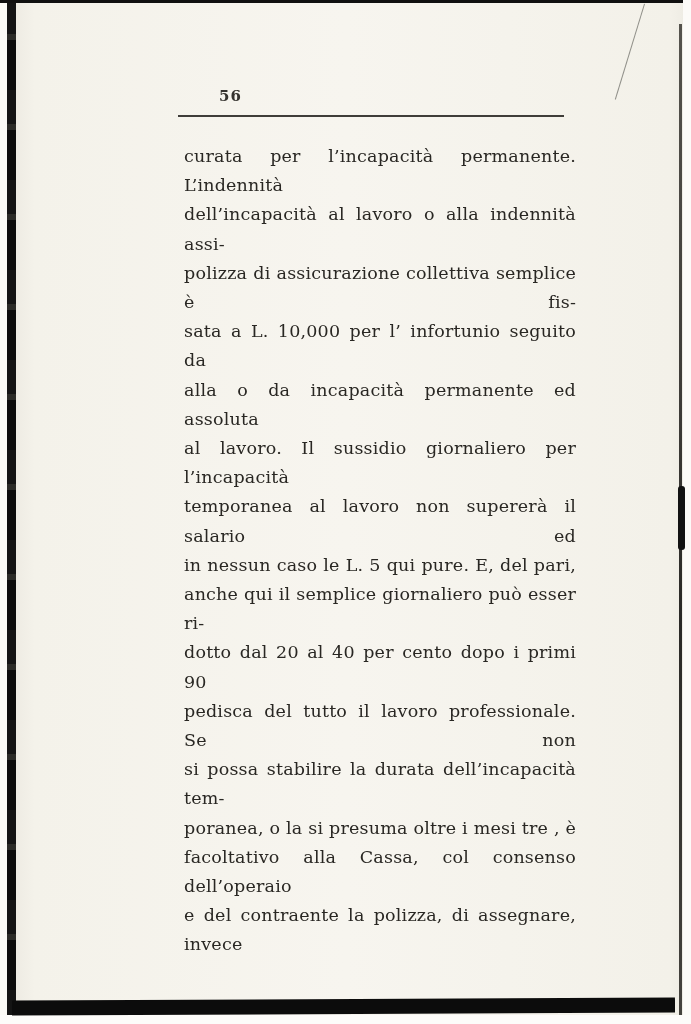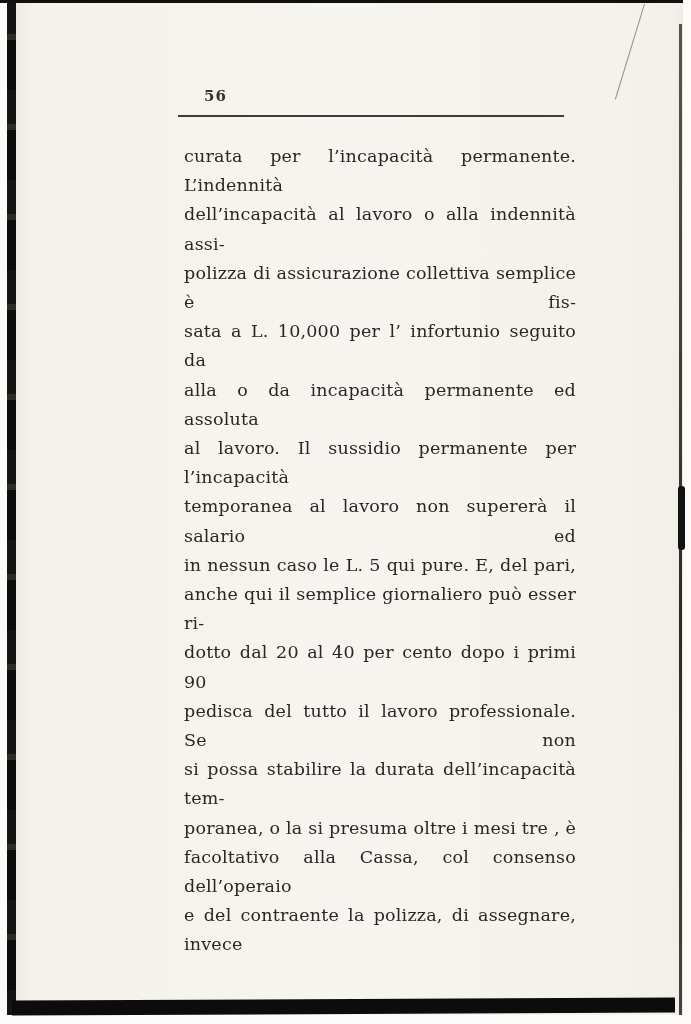--- a/index.html
+++ b/index.html
@@ -102,21 +102,21 @@
   }
   
   .page-inner {
     position: absolute;
     left: 184px;
     top: 86px;
     width: 392px;
   }
   .page-number {
     display: inline-block;
-    margin-left: 20px;
+    margin-left: 35px;
     font-size: 15px;
     font-weight: bold;
     letter-spacing: 1px;
     color: #35332f;
   }
   .header-rule {
     height: 2px;
     background: #3f3d39;
     margin-top: 10px;
     margin-left: -6px;
@@ -153,21 +153,21 @@
 
 <div class="page-inner">
   <div class="page-number">56</div>
   <div class="header-rule"></div>
   <div class="text-block" id="text-block">
       <div class="line">curata per l’incapacità permanente. L’indennità</div>
       <div class="line">dell’incapacità al lavoro o alla indennità assi-</div>
       <div class="line">polizza di assicurazione collettiva semplice è fis-</div>
       <div class="line">sata a L. 10,000 per l’ infortunio seguito da</div>
       <div class="line">alla o da incapacità permanente ed assoluta</div>
-      <div class="line">al lavoro. Il sussidio permanente per l’incapacità</div>
+      <div class="line">al lavoro. Il sussidio giornaliero per l’incapacità</div>
       <div class="line">temporanea al lavoro non supererà il salario ed</div>
       <div class="line">in nessun caso le L. 5 qui pure. E, del pari,</div>
       <div class="line">anche qui il semplice giornaliero può esser ri-</div>
       <div class="line">dotto dal 20 al 40 per cento dopo i primi 90</div>
       <div class="line">pedisca del tutto il lavoro professionale. Se non</div>
       <div class="line">si possa stabilire la durata dell’incapacità tem-</div>
       <div class="line">poranea, o la si presuma oltre i mesi tre , è</div>
       <div class="line">facoltativo alla Cassa, col consenso dell’operaio</div>
       <div class="line">e del contraente la polizza, di assegnare, invece</div>
     </div>

